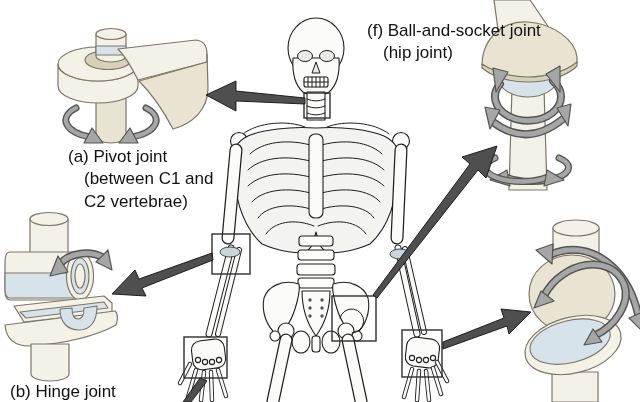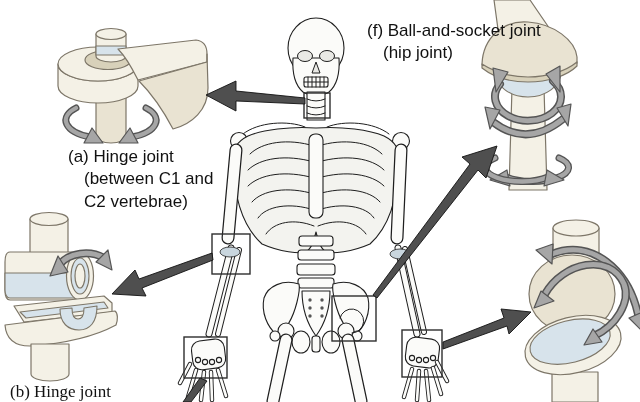--- a/index.html
+++ b/index.html
@@ -261,22 +261,22 @@
 
   <g>
     <path class="callout" d="M206,95 L236,81 L236,91 L305,98 L305,104 L236,101 L236,111 Z"></path>
     <path class="callout" d="M112,294 L135,270 L139,279 L212,253 L213,260 L142,288 L146,296 Z"></path>
     <path class="callout" d="M497,146 L486,178 L478,170 L377,298 L373,295 L470,164 L462,157 Z"></path>
     <path class="callout" d="M531,312 L501,309 L504,318 L443,342 L443,349 L507,326 L509,334 Z"></path>
     <path class="callout" d="M200,378 L207,381 L191,402 L183,402 Z"></path>
   </g>
 </svg>
 
-<div class="label" style="left:68px;top:146px;">(a) Hinge joint
+<div class="label" style="left:68px;top:146px;">(a) Pivot joint
 (between C1 and
 C2 vertebrae)</div>
 
-<div class="label" style="left:10px;top:381px;font-family:Liberation Serif, serif;">(b) Hinge joint</div>
+<div class="label" style="left:10px;top:381px;">(b) Hinge joint</div>
 
 <div class="label" style="left:367px;top:20px;">(f) Ball-and-socket joint
 (hip joint)</div>
 
 </div>
 
 </body></html>

